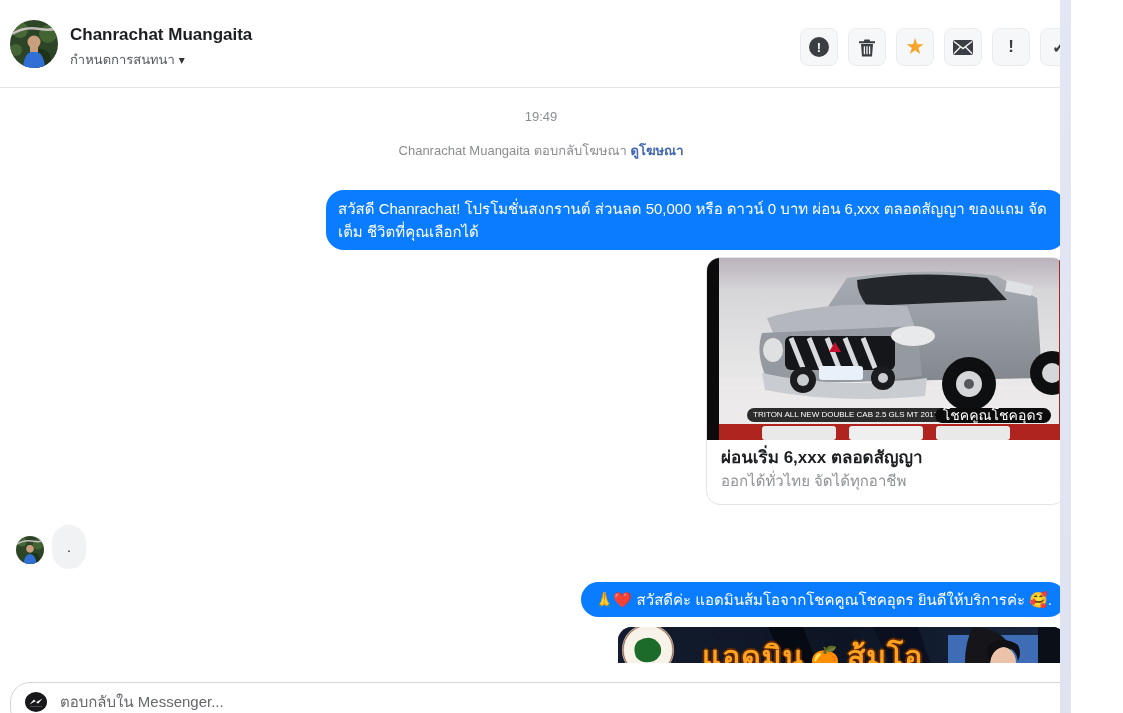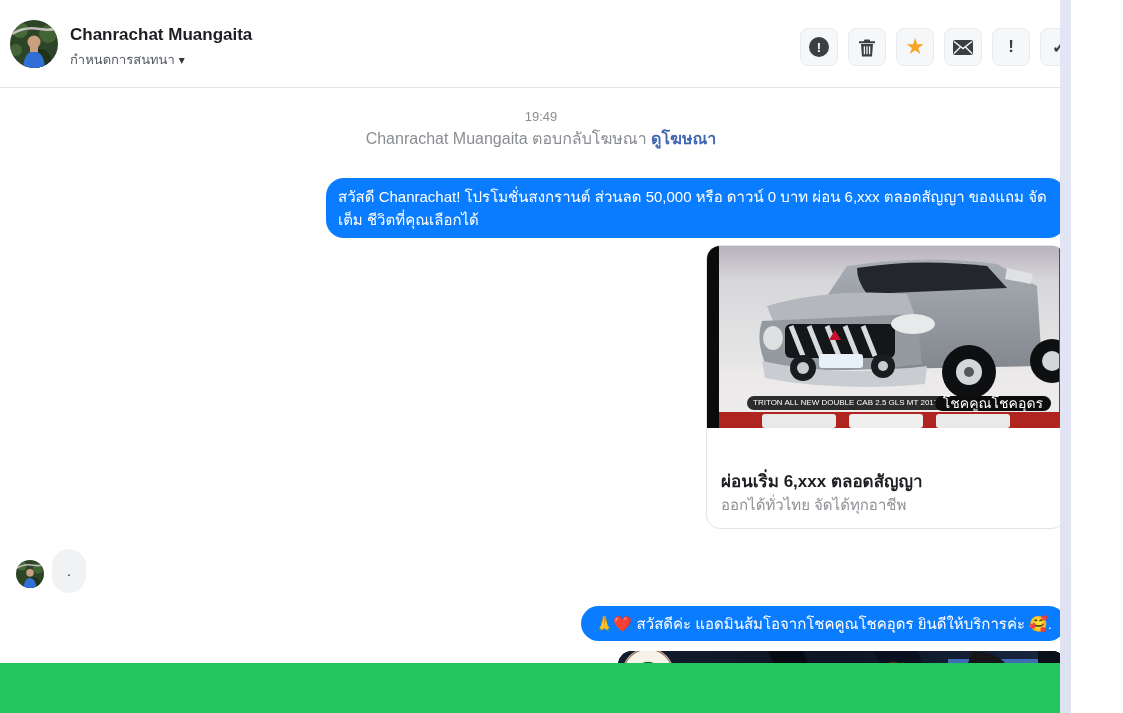--- a/index.html
+++ b/index.html
@@ -26,21 +26,21 @@
   .tbtn .circ { width:20px; height:20px; border-radius:50%; background:#3b3e42; color:#fff;
                 display:flex; align-items:center; justify-content:center; font-size:13px; font-weight:bold; }
   .tbtn.star { color:#f7a528; font-size:22px; font-weight:normal; }
   .tbtn svg { display:block; }
 
   
   .chat { position:absolute; left:0; top:88px; width:1095px; height:575px; background:#fff;
           overflow:hidden; padding:20px 29px 0 16px; }
   .center { text-align:center; }
   .time { font-size:13px; color:#8a8d91; line-height:18px; }
-  .context { font-size:16px; color:#8a8d91; line-height:18px; margin-top:4px; }
+  .context { font-size:13px; color:#8a8d91; line-height:18px; margin-top:16px; }
   .context a { color:#4267b2; font-weight:bold; text-decoration:none; cursor:pointer; }
   .row { display:flex; }
   .row.r { justify-content:flex-end;align-items:center; }
   .row.l { justify-content:flex-start; align-items:flex-end; }
 
   .bubble-blue { background:#0a7cff; color:#fff; font-size:15px; line-height:23px;
                  border-radius:18px; padding:7px 12px; max-width:740px; }
   .msg1 { margin-top:30px; }
   .pill  { margin-top:13px; }
   .pill .bubble-blue { border-radius:18px; padding:6px 14px; white-space:nowrap; }
@@ -49,21 +49,21 @@
   .card { margin-top:7px; width:360px; border:1px solid #e2e4e8; border-radius:14px;
           overflow:hidden; background:#fff; cursor:pointer; }
   .card-img { position:relative; width:100%; height:182px; background:#d9d9db; }
   .card-img svg { position:absolute; inset:0; }
   .img-caption { position:absolute; left:40px; bottom:18px; height:14px; line-height:14px;
                  background:rgba(10,10,10,.85); color:#fff; font-size:8px; padding:0 6px;
                  border-radius:7px; white-space:nowrap; }
   .img-badge { position:absolute; right:14px; bottom:17px; height:15px; line-height:15px;
                background:#0c0c0c; color:#fff; font-size:14px; padding:0 8px; border-radius:8px;
                white-space:nowrap; }
-  .card-info { padding:25px 14px 12px;margin-top:17px; }
+  .card-info { padding:6px 14px 12px; }
   .card-title { font-size:17px; font-weight:bold; color:#1c1e21; line-height:24px; }
   .card-sub   { font-size:15px; color:#8f9297; line-height:22px; }
 
   
   .recv { margin-top:20px; }
   .sm-avatar { width:28px; height:28px; border-radius:50%; overflow:hidden; margin-bottom:5px; cursor:pointer; }
   .bubble-gray { background:#f1f2f3; color:#1c1e21; border-radius:18px; margin-left:8px;
                  min-width:34px; min-height:44px; display:flex; align-items:center;
                  justify-content:center; font-size:14px; padding:0 13px; }
 
@@ -277,15 +277,25 @@
   <div class="scrollbar">
     <div class="sb-arrow up">
         <div class="tri-up"></div>
       </div>
     <div class="sb-thumb"></div>
     <div class="sb-arrow down">
         <div class="tri-down"></div>
       </div>
   </div>
 
+  <div class="composer">
+    <div class="reply-input">
+      <svg class="msgr-badge" viewBox="0 0 22 22">
+        <ellipse cx="11" cy="11" rx="11" ry="10" fill="#18181a"></ellipse>
+        <path d="M4.5 13.5 L9 8.5 L11.5 11 L17.5 7.5 L13 12.8 L10.3 10.3 Z" fill="#fff"></path>
+        <path d="M5 15.5 h12" stroke="#4a4a4e" stroke-width="1"></path>
+      </svg>
+      <span class="reply-ph">ตอบกลับใน Messenger...</span>
+    </div>
+  </div>
 
   <div class="edge-strip"></div>
 </div>
 
 </body></html>

